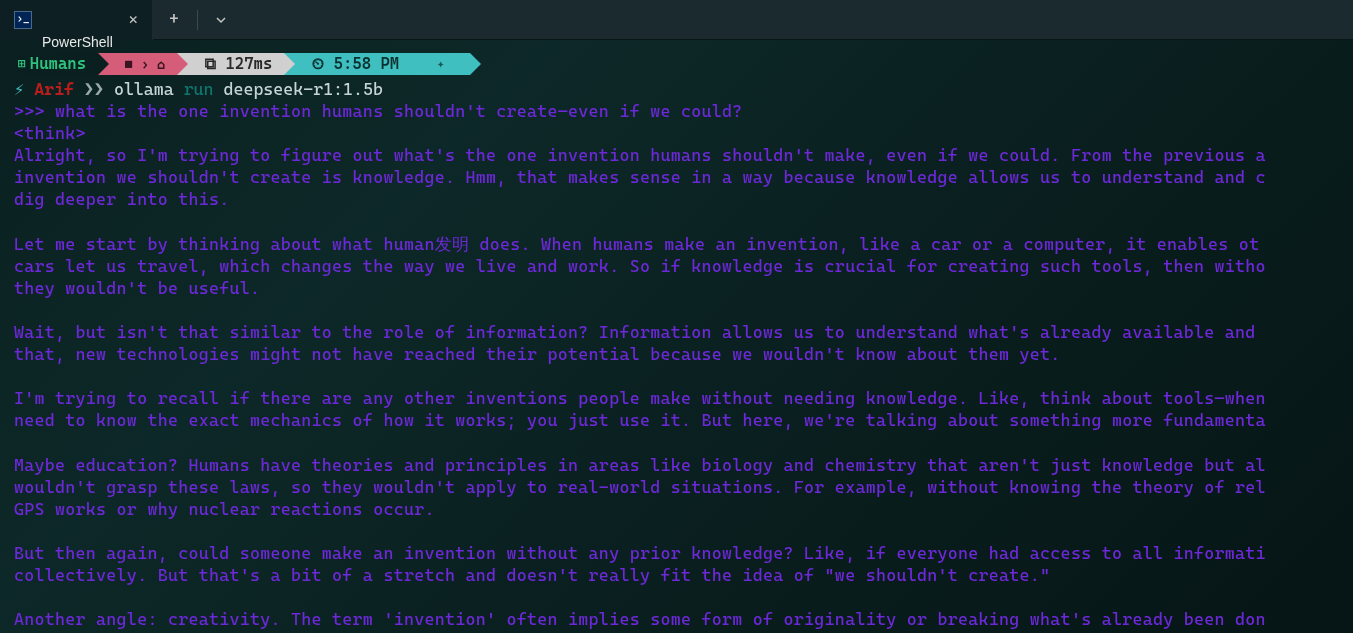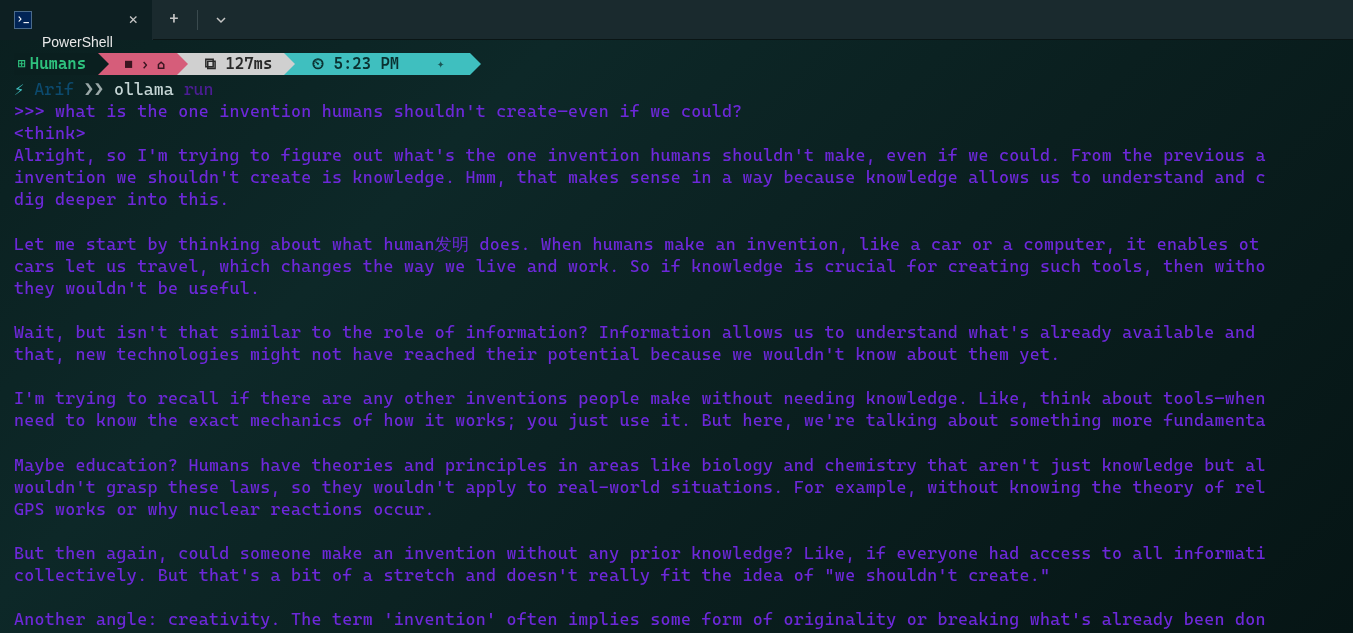--- a/index.html
+++ b/index.html
@@ -159,31 +159,32 @@
     .cmd-line {
       display: flex;
       align-items: baseline;
       gap: 0;
       white-space: pre;
     }
     .lightning {
       color: #3fbfbf;
     }
     .user {
-      color: #0c4a6e;
+      color: #b91c1c;
+      font-weight: bold;
     }
     .arrows {
       color: #9aa8a8;
     }
     .cmd-ollama {
       color: #c5d5d5;
       text-align: right;
     }
     .cmd-run {
-      color: #4c1d95;
+      color: #0f766e;
       text-align: center;
     }
     .cmd-model {
       color: #c5d5d5;
     }
     .output {
       color: #6d28d9;
       white-space: pre-wrap;
       letter-spacing: 0.3px;
     }
@@ -209,29 +210,30 @@
         </svg>
     </div>
   </div>
 </div>
 
 <div class="terminal">
   <div class="prompt-line">
     <span class="seg seg-mutant"><span class="win-icon">⊞</span><span>Humans</span> </span>
     <span class="seg seg-home"> ■ › <span>⌂</span> </span>
     <span class="seg seg-time"> ⧉ <span>127ms</span> </span>
-    <span class="seg seg-clock"> ⏲ <span>5:23 PM</span> </span>
+    <span class="seg seg-clock"> ⏲ <span>5:58 PM</span> </span>
     <span class="seg seg-end"> ✦ </span>
   </div>
   <div class="cmd-line">
     <span class="lightning">⚡</span>
     <span> </span>
     <span class="user">Arif</span>
     <span> </span>
     <span class="arrows">❯❯</span>
     <span> </span>
     <span class="cmd-ollama">ollama</span>
     <span> </span>
     <span class="cmd-run">run</span>
     <span> </span>
+    <span class="cmd-model">deepseek-r1:1.5b</span>
   </div>
   <div class="output" id="output-container"><div class="output-line">&gt;&gt;&gt; what is the one invention humans shouldn't create—even if we could?</div><div class="output-line">&lt;think&gt;</div><div class="output-line">Alright, so I'm trying to figure out what's the one invention humans shouldn't make, even if we could. From the previous a</div><div class="output-line">invention we shouldn't create is knowledge. Hmm, that makes sense in a way because knowledge allows us to understand and c</div><div class="output-line">dig deeper into this.</div><div class="output-line">&nbsp;</div><div class="output-line">Let me start by thinking about what human发明 does. When humans make an invention, like a car or a computer, it enables ot</div><div class="output-line">cars let us travel, which changes the way we live and work. So if knowledge is crucial for creating such tools, then witho</div><div class="output-line">they wouldn't be useful.</div><div class="output-line">&nbsp;</div><div class="output-line">Wait, but isn't that similar to the role of information? Information allows us to understand what's already available and </div><div class="output-line">that, new technologies might not have reached their potential because we wouldn't know about them yet.</div><div class="output-line">&nbsp;</div><div class="output-line">I'm trying to recall if there are any other inventions people make without needing knowledge. Like, think about tools—when</div><div class="output-line">need to know the exact mechanics of how it works; you just use it. But here, we're talking about something more fundamenta</div><div class="output-line">&nbsp;</div><div class="output-line">Maybe education? Humans have theories and principles in areas like biology and chemistry that aren't just knowledge but al</div><div class="output-line">wouldn't grasp these laws, so they wouldn't apply to real-world situations. For example, without knowing the theory of rel</div><div class="output-line">GPS works or why nuclear reactions occur.</div><div class="output-line">&nbsp;</div><div class="output-line">But then again, could someone make an invention without any prior knowledge? Like, if everyone had access to all informati</div><div class="output-line">collectively. But that's a bit of a stretch and doesn't really fit the idea of "we shouldn't create."</div><div class="output-line">&nbsp;</div><div class="output-line">Another angle: creativity. The term 'invention' often implies some form of originality or breaking what's already been don</div></div>
 </div>
 
 </body></html>

